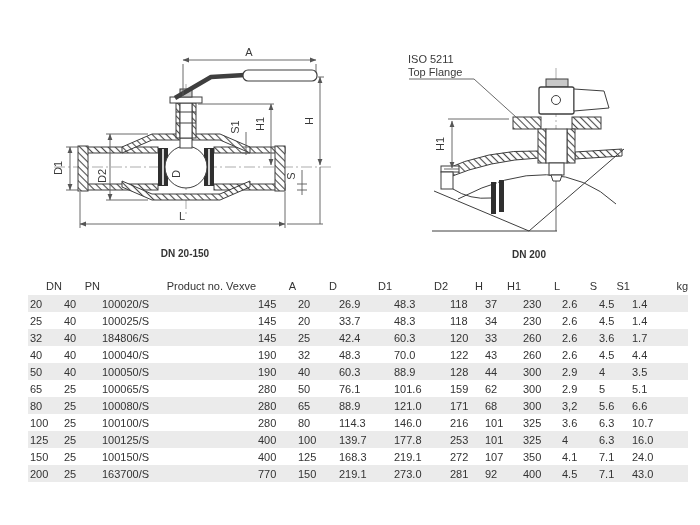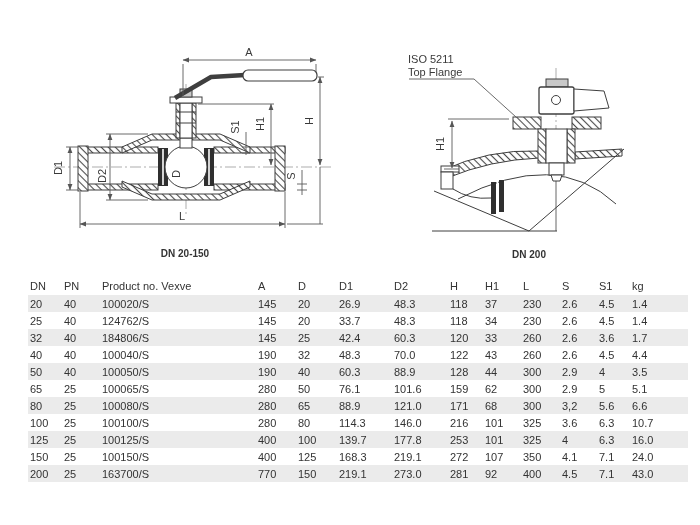--- a/index.html
+++ b/index.html
@@ -11,21 +11,21 @@
   svg text{font-family:"Liberation Sans", sans-serif;}
   .dim-label{font-size:11px;fill:#3a3a3a;}
   .caption{font-size:10px;font-weight:bold;fill:#333;}
   .iso-label{font-size:11px;fill:#3a3a3a;}
   table.spec{
     position:absolute;left:28px;top:278px;width:660px;
     border-collapse:collapse;table-layout:fixed;
     font-size:11px;color:#333;
   }
   table.spec th{
-    text-align:left;font-weight:normal;padding:2px 0 3px 2px;height:12px;
+    text-align:right;font-weight:normal;padding:2px 0 3px 2px;height:12px;
     white-space:nowrap;overflow:hidden;
   }
   table.spec td{
     text-align:left;padding:2px 0 2px 2px;height:13px;
     white-space:nowrap;overflow:hidden;
   }
   table.spec tr.shaded td{background:#ebebeb;}
 </style>
 </head>
 <body>
@@ -266,21 +266,21 @@
           <td>118</td>
           <td>37</td>
           <td>230</td>
           <td>2.6</td>
           <td>4.5</td>
           <td>1.4</td>
         </tr>
         <tr>
           <td>25</td>
           <td>40</td>
-          <td>124762/S</td>
+          <td>100025/S</td>
           <td>145</td>
           <td>20</td>
           <td>33.7</td>
           <td>48.3</td>
           <td>118</td>
           <td>34</td>
           <td>230</td>
           <td>2.6</td>
           <td>4.5</td>
           <td>1.4</td>

